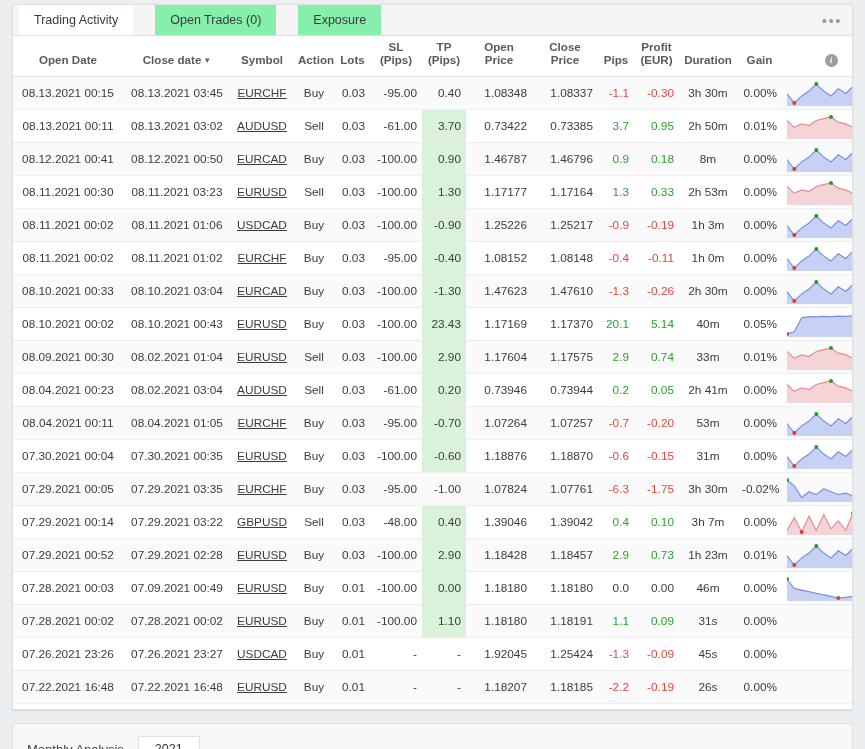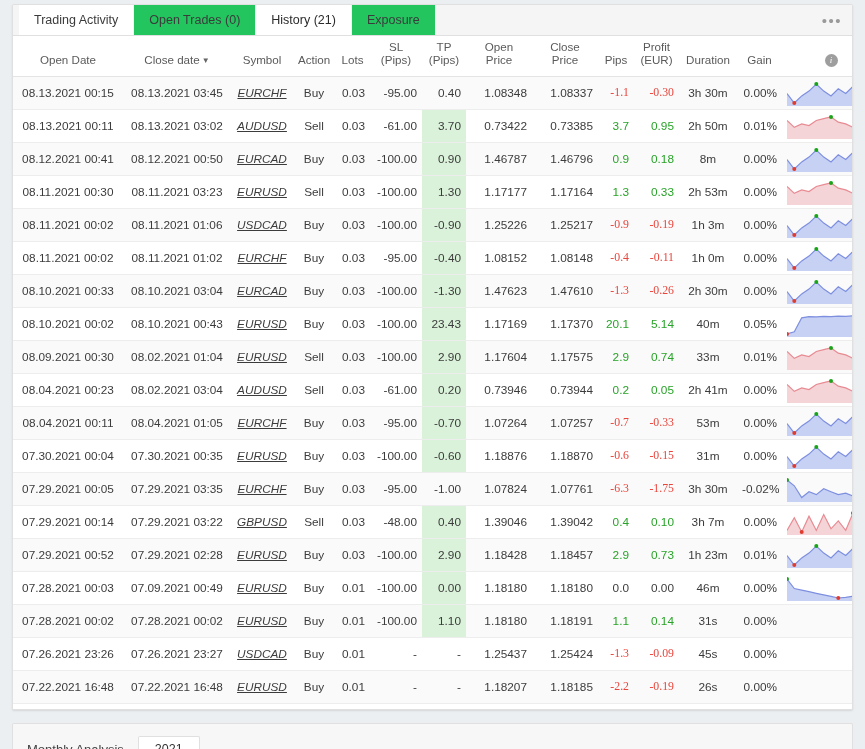--- a/index.html
+++ b/index.html
@@ -28,21 +28,21 @@
     border-bottom: 1px solid #e0e0e0;
     display: flex;
     align-items: stretch;
     padding-left: 6px;
   }
   .tab {
     display: flex; align-items: center;
     padding: 0 15px;
     font-size: 12.5px;
     color: #3b3b3b;
-    background: #22c55e;
+    background: #86efac;
     border-right: 1px solid #f5f5f5;
     cursor: pointer;
     white-space: nowrap;
   }
   .tab.first { background: #ffffff; }
   .tab.active { background: #ffffff; color: #2b2b2b; }
   .tab-menu {
     position: absolute; right: 10px; top: 0; bottom: 0;
     display: flex; align-items: center;
     color: #9a9a9a; letter-spacing: 1.5px; font-size: 15px;
@@ -50,21 +50,21 @@
   }
   
   table.hist {
     width: 100%;
     border-collapse: collapse;
     font-size: 11.8px;
     color: #3c3c3c;
     table-layout: fixed;
   }
   table.hist thead th {
-    font-weight: normal;
+    font-weight: bold;
     color: #5a5a5a;
     font-size: 11.6px;
     padding: 4px 5px 9px 5px;
     vertical-align: bottom;
     border-bottom: 1px solid #e4e4e4;
     background: #ffffff;
     line-height: 1.15;
   }
   table.hist thead th.sortable { cursor: pointer; }
   .caret { font-size: 8px; color: #666; margin-left: 2px; vertical-align: 1px;}
@@ -78,25 +78,24 @@
   }
   tbody tr:nth-child(odd) td { background: #fafafa; }
   tbody tr:nth-child(even) td { background: #ffffff; }
   td.c { text-align: center; }
   td.r { text-align: right; }
   td.sym { text-align: center; }
   td.sym span.lnk {
     color: #3c3c3c;
     text-decoration: underline;
     cursor: pointer;
-    font-style: italic;
   }
   td.tp.hl { background: #d9f2d9 !important; }
   .pos { color: #28a428; }
-  .neg { color: #e8453c; font-family: Liberation Serif, serif; }
+  .neg { color: #e8453c; }
   .neu { color: #3c3c3c; }
   
   col.w-open   { width: 110px; }
   col.w-close  { width: 108px; }
   col.w-sym    { width: 62px; }
   col.w-act    { width: 42px; }
   col.w-lots   { width: 35px; }
   col.w-sl     { width: 52px; }
   col.w-tp     { width: 44px; }
   col.w-op     { width: 66px; }
@@ -136,24 +135,23 @@
     padding: 5px 16px 6px 16px; font-size: 12.5px; color:#333;
     border-radius: 2px 2px 0 0;
   }
 </style>
 </head>
 <body>
 
 <div class="panel">
 
   <div class="tabbar">
-    <div id="tabs-host" style="display:flex;align-items:stretch;">
+    <div id="tabs-host" style="display:flex;align-items:stretch;gap:21px;">
         <div class="tab first">Trading Activity</div>
         <div class="tab">Open Trades (0)</div>
-        <div class="tab active">History (21)</div>
         <div class="tab">Exposure</div>
       </div>
     <div class="tab-menu">•••</div>
   </div>
 
   <table class="hist">
     <colgroup>
       <col class="w-open">
         <col class="w-close">
         <col class="w-sym">
@@ -422,21 +420,21 @@
           <td class="c">08.04.2021 00:11</td>
           <td class="c">08.04.2021 01:05</td>
           <td class="sym"><span class="lnk">EURCHF</span></td>
           <td class="c">Buy</td>
           <td class="r">0.03</td>
           <td class="r">-95.00</td>
           <td class="r tp hl">-0.70</td>
           <td class="r">1.07264</td>
           <td class="r">1.07257</td>
           <td class="r neg">-0.7</td>
-          <td class="r neg">-0.33</td>
+          <td class="r neg">-0.20</td>
           <td class="c">53m</td>
           <td class="r">0.00%</td>
           <td class="c"><span><svg class="spark" width="88" height="26" viewBox="0 0 88 26">
                 <polygon points="0,26 0.0,13.5 7.3,23.0 14.7,15.9 22.0,11.1 29.3,4.0 36.7,11.1 44.0,15.9 51.3,8.8 58.7,13.5 66.0,6.4 73.3,8.8 80.7,11.1 88.0,8.8 88,26" fill="#bcc9f2" opacity="0.85"></polygon>
                 <polyline points="0.0,13.5 7.3,23.0 14.7,15.9 22.0,11.1 29.3,4.0 36.7,11.1 44.0,15.9 51.3,8.8 58.7,13.5 66.0,6.4 73.3,8.8 80.7,11.1 88.0,8.8" fill="none" stroke="#7e8fe0" stroke-width="1.2"></polyline>
                 <circle cx="7.3" cy="23.0" r="2" fill="#e03b2f"></circle>
                 <circle cx="29.3" cy="4.0" r="2" fill="#19a319"></circle>
                 <circle cx="88.0" cy="8.8" r="1.8" fill="#f2662a"></circle>
               </svg></span></td>
         </tr>
@@ -554,34 +552,34 @@
           <td class="c">07.28.2021 00:02</td>
           <td class="c">07.28.2021 00:02</td>
           <td class="sym"><span class="lnk">EURUSD</span></td>
           <td class="c">Buy</td>
           <td class="r">0.01</td>
           <td class="r">-100.00</td>
           <td class="r tp hl">1.10</td>
           <td class="r">1.18180</td>
           <td class="r">1.18191</td>
           <td class="r pos">1.1</td>
-          <td class="r pos">0.14</td>
+          <td class="r pos">0.09</td>
           <td class="c">31s</td>
           <td class="r">0.00%</td>
           <td class="c"></td>
         </tr>
         <tr>
           <td class="c">07.26.2021 23:26</td>
           <td class="c">07.26.2021 23:27</td>
           <td class="sym"><span class="lnk">USDCAD</span></td>
           <td class="c">Buy</td>
           <td class="r">0.01</td>
           <td class="r">-</td>
           <td class="r tp">-</td>
-          <td class="r">1.25437</td>
+          <td class="r">1.92045</td>
           <td class="r">1.25424</td>
           <td class="r neg">-1.3</td>
           <td class="r neg">-0.09</td>
           <td class="c">45s</td>
           <td class="r">0.00%</td>
           <td class="c"></td>
         </tr>
         <tr>
           <td class="c">07.22.2021 16:48</td>
           <td class="c">07.22.2021 16:48</td>

